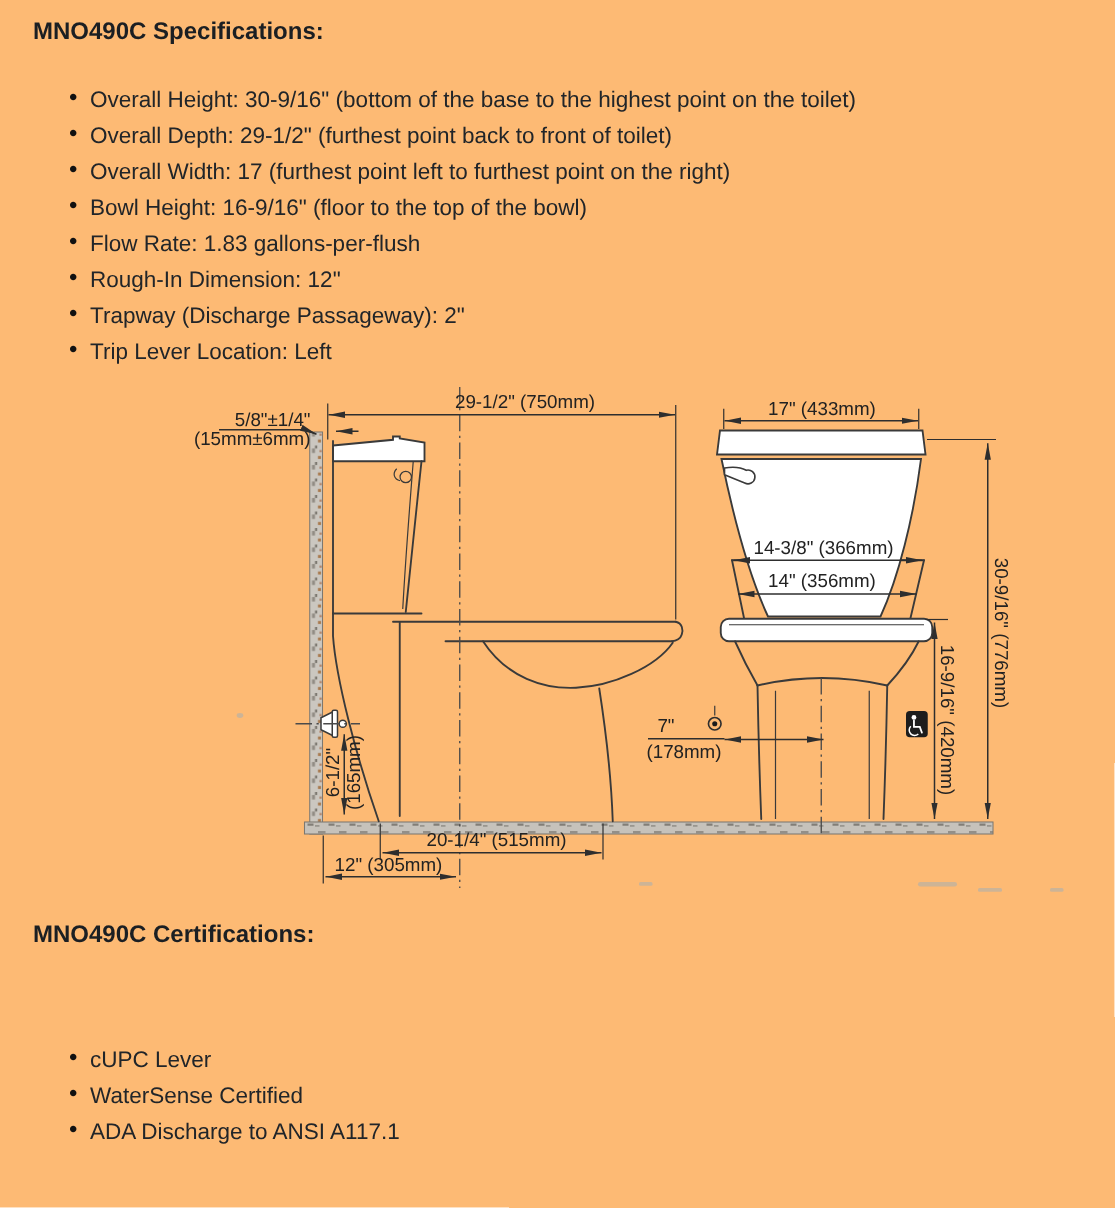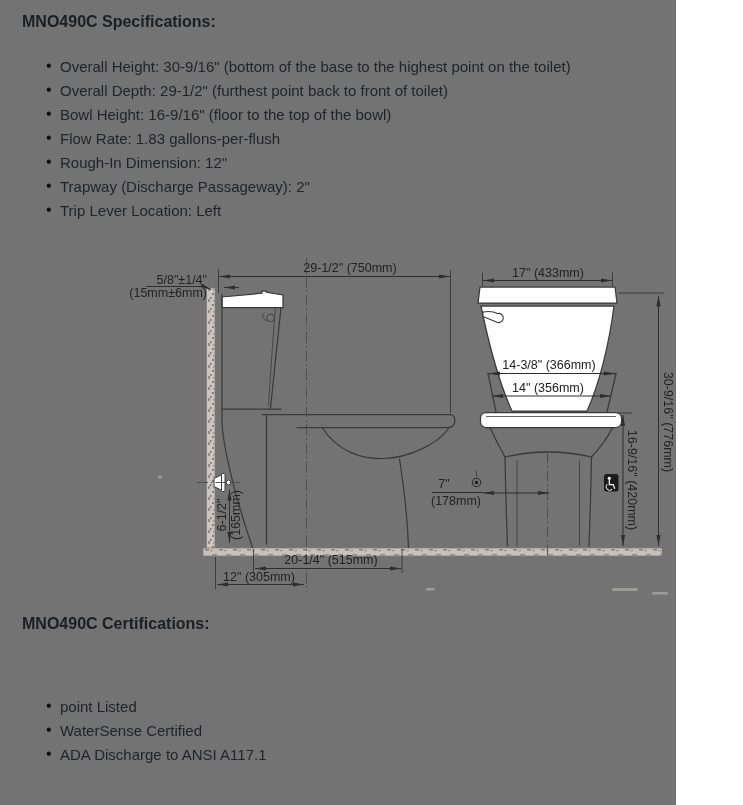--- a/index.html
+++ b/index.html
@@ -1,16 +1,16 @@
 <!DOCTYPE html>
 <html><head>
 <meta charset="utf-8">
 <style>
   html,body{margin:0;padding:0;background:#ffffff;}
-  .page{position:relative;width:676px;height:805px;background:#737373;overflow:hidden;
+  .page{position:relative;width:743px;height:805px;background:#fdba74;overflow:hidden;
         font-family:"Liberation Sans",sans-serif;color:#212529;text-decoration:underline;}
   .heading{position:absolute;left:22px;margin:0;font-size:16px;font-weight:bold;
            color:#1b1f23;line-height:20px;}
   #specs-heading{top:12px;}
   #certs-heading{top:614px;}
   ul.blist{position:absolute;left:0;margin:0;padding:0;list-style:none;}
   ul.blist li{position:relative;padding-left:60px;line-height:24px;font-size:15px;color:#212529;}
   ul.blist li::before{content:"\2022";position:absolute;left:46px;top:-1px;font-size:16px;color:#111;}
   #specs-list{top:55px;}
   #certs-list{top:695px;}
@@ -27,20 +27,21 @@
 </head>
 <body>
 
 <div class="page">
 
   <h2 class="heading" id="specs-heading">MNO490C Specifications:</h2>
 
   <ul class="blist" id="specs-list">
     <li>Overall Height: 30-9/16" (bottom of the base to the highest point on the toilet)</li>
     <li>Overall Depth: 29-1/2" (furthest point back to front of toilet)</li>
+    <li>Overall Width: 17 (furthest point left to furthest point on the right)</li>
     <li>Bowl Height: 16-9/16" (floor to the top of the bowl)</li>
     <li>Flow Rate: 1.83 gallons-per-flush</li>
     <li>Rough-In Dimension: 12"</li>
     <li>Trapway (Discharge Passageway): 2"</li>
     <li>Trip Lever Location: Left</li>
   </ul>
 
   <svg class="diagram" viewBox="115 250 610 372">
     <defs>
       <marker id="arr" viewBox="0 0 11 5" refX="11" refY="2.5" markerWidth="11" markerHeight="5" markerUnits="userSpaceOnUse" orient="auto-start-reverse">
@@ -208,18 +209,18 @@
         <line class="ext" x1="215.5" y1="557" x2="215.5" y2="589"></line>
         <line class="dim" x1="217" y1="584.5" x2="304" y2="584.5" marker-start="url(#arr)" marker-end="url(#arr)"></line>
         <text x="259" y="580.5" text-anchor="middle">12" (305mm)</text>
       </g>
     </g>
   </svg>
 
   <h2 class="heading" id="certs-heading">MNO490C Certifications:</h2>
 
   <ul class="blist" id="certs-list">
-    <li>point Listed</li>
+    <li>cUPC Lever</li>
     <li>WaterSense Certified</li>
     <li>ADA Discharge to ANSI A117.1</li>
   </ul>
 
 </div>
 
 </body></html>

